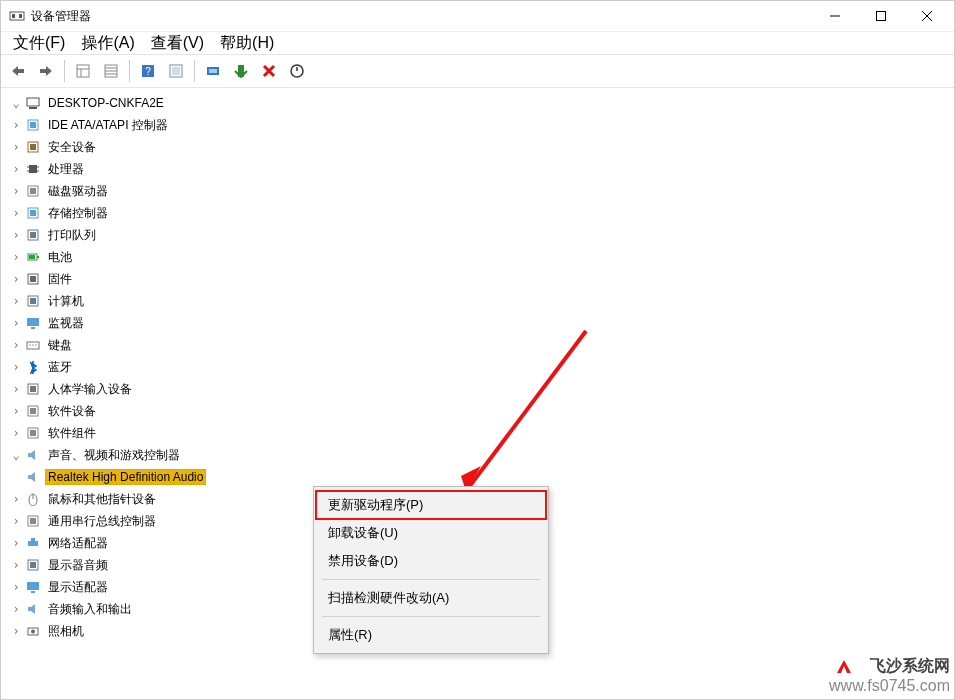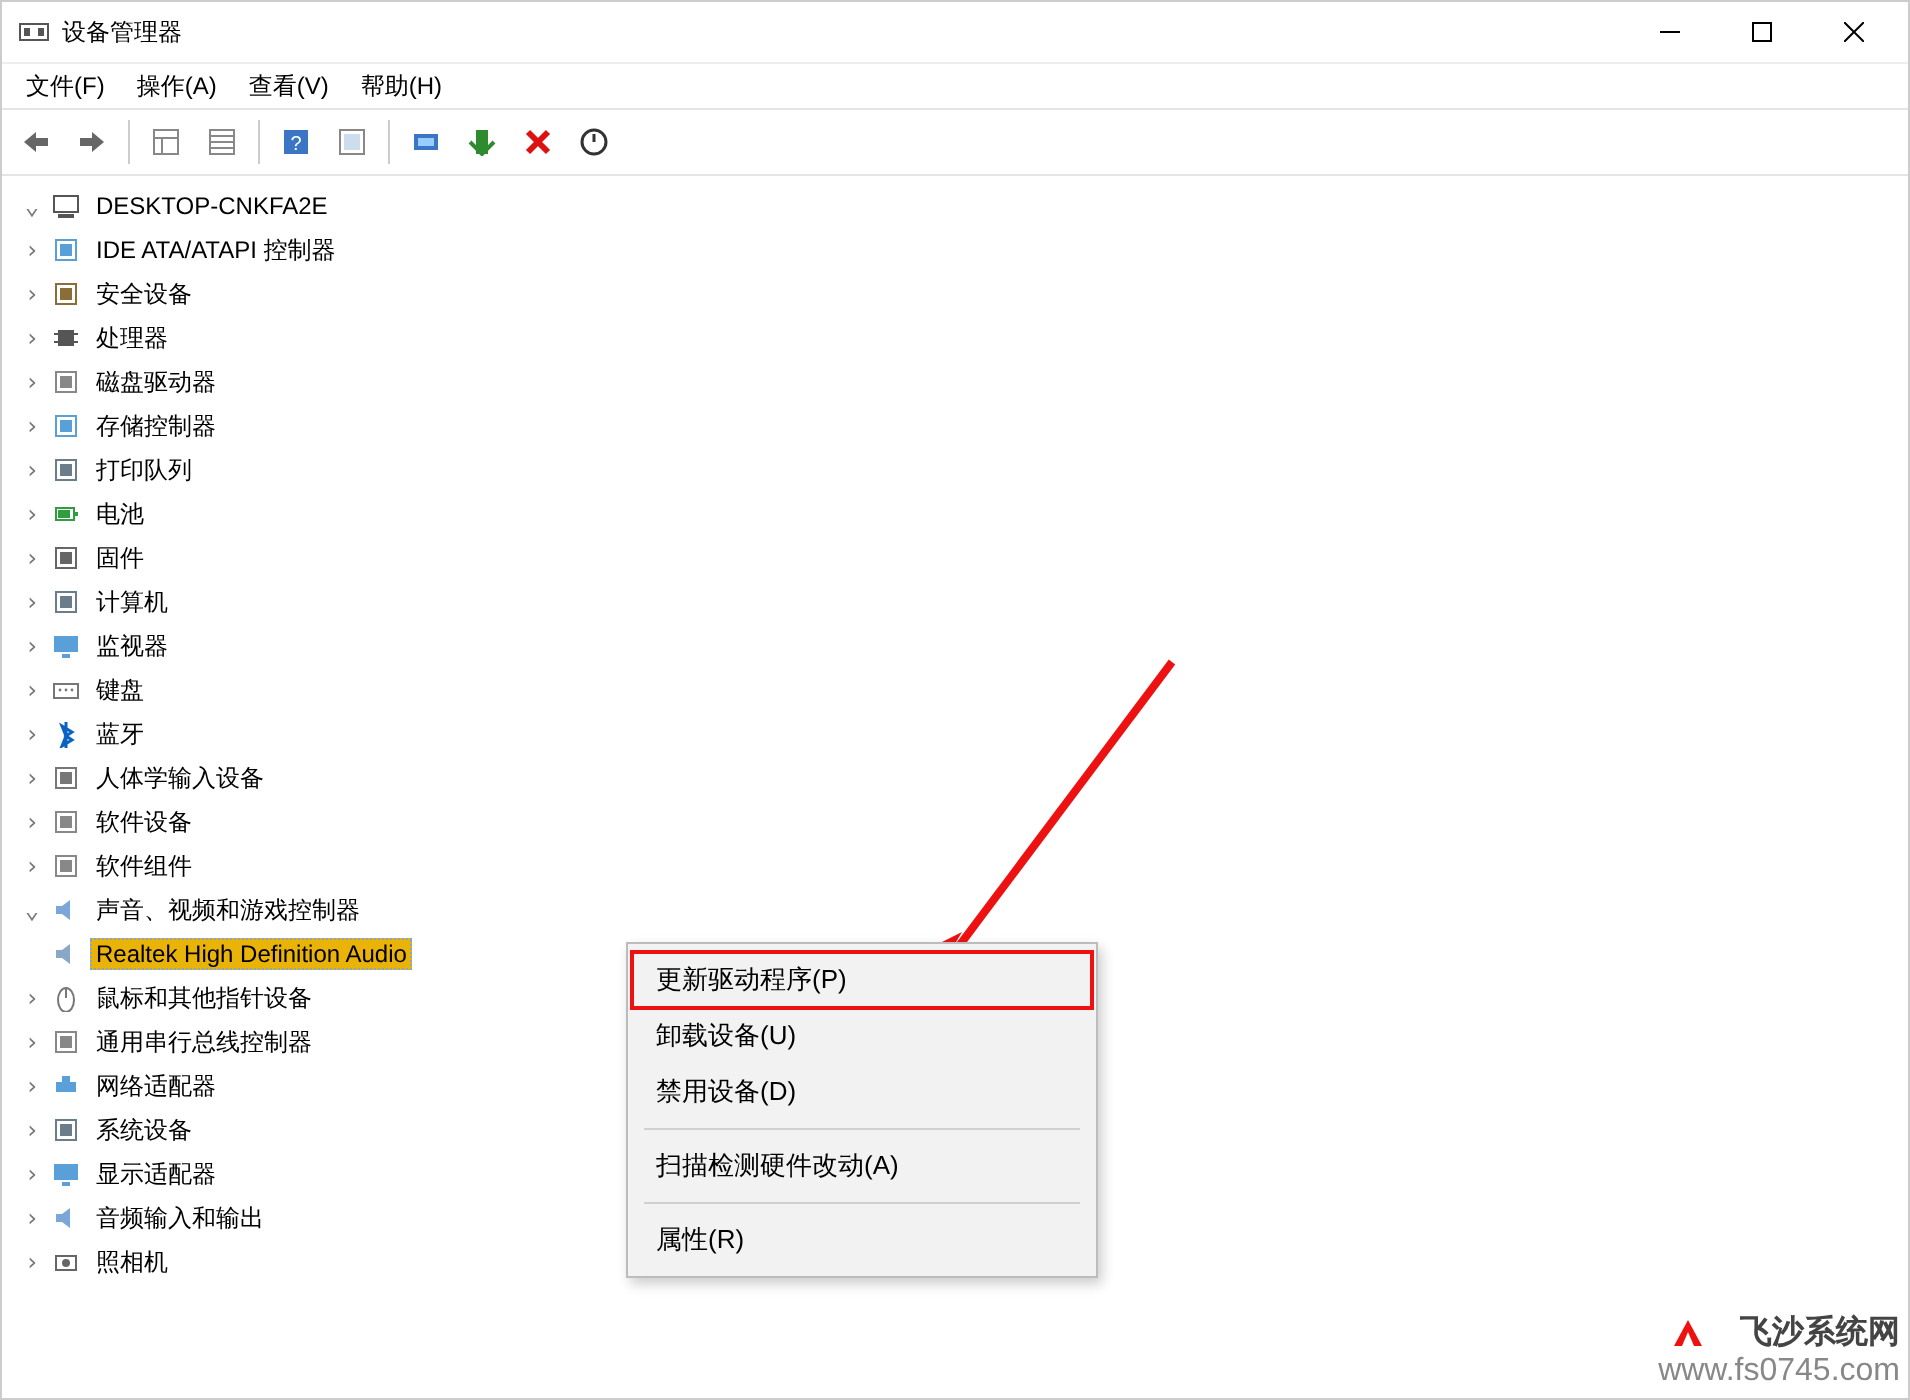--- a/index.html
+++ b/index.html
@@ -2,36 +2,36 @@
 <html><head>
 <meta charset="utf-8">
 <style>
 html,body{margin:0;padding:0;font-family:"Microsoft YaHei","Segoe UI",Tahoma,sans-serif;font-size:12px;background:#fff;color:#000;width:955px;height:700px;overflow:hidden;position:relative}
 .window{display:flex;flex-direction:column;height:700px;border:1px solid #ccc;box-sizing:border-box;position:relative}
 .titlebar{height:30px;display:flex;align-items:center;padding:0 4px 0 8px;border-bottom:1px solid #eee}
 .titlebar .ico{width:16px;height:16px;margin-right:6px;display:flex;align-items:center;justify-content:center}
 .titlebar .title{font-size:12px;flex:0 0 auto}
 .titlebar .spacer{flex:1}
 .winbtn{width:46px;height:30px;display:flex;align-items:center;justify-content:center;cursor:default}
-.menubar{height:22px;display:flex;align-items:center;padding:0 4px;font-size:12px}
+.menubar{height:22px;display:flex;align-items:center;padding:0 4px;font-size:16px}
 .menubar .mitem{padding:2px 8px;cursor:default}
 .toolbar{height:28px;display:flex;align-items:center;padding:2px 4px;border-top:1px solid #e5e5e5;border-bottom:1px solid #e5e5e5;gap:2px}
 .tbtn{width:24px;height:24px;display:flex;align-items:center;justify-content:center;border:1px solid transparent;cursor:default}
 .tsep{width:1px;height:22px;background:#ccc;margin:0 3px}
 .content{flex:1;overflow:auto;background:#fff;padding:4px 0 4px 8px;position:relative}
 .tree ul{list-style:none;margin:0;padding:0}
 .tree li{position:relative}
 .row{display:flex;align-items:center;height:22px;white-space:nowrap;cursor:default}
 .expander{width:14px;text-align:center;color:#777;font-size:12px;font-family:monospace;cursor:default}
 .expander.empty{visibility:hidden}
 .devico{width:16px;height:16px;margin:0 4px 0 2px;display:flex;align-items:center;justify-content:center;flex-shrink:0}
 .label{padding:1px 3px}
 .row.selected .label{background:#eab308;border:1px dotted #7aa7d8;padding:0 2px}
 .children{padding-left:20px}
-.ctxmenu{position:absolute;left:312px;top:470px;width:230px;background:#f2f2f2;border:1px solid #bcbcbc;box-shadow:2px 3px 6px rgba(0,0,0,.2);padding:4px 2px;font-size:13px;z-index:20}
+.ctxmenu{position:absolute;left:312px;top:485px;width:230px;background:#f2f2f2;border:1px solid #bcbcbc;box-shadow:2px 3px 6px rgba(0,0,0,.2);padding:4px 2px;font-size:13px;z-index:20}
 .ctxmenu .citem{padding:5px 12px;cursor:default}
 .ctxmenu .citem.bold{font-weight:normal}
 .ctxmenu .csep{height:1px;background:#d0d0d0;margin:4px 6px}
 .ctxmenu .citem.highlight{outline:2px solid #e11;outline-offset:-1px}
 .arrow-annot{position:absolute;left:450px;top:325px;width:140px;height:180px;z-index:15;pointer-events:none}
 .watermark{position:absolute;right:4px;bottom:4px;text-align:right;z-index:30}
 .watermark .wm1{font-size:16px;font-weight:bold;color:#444;display:flex;align-items:center;justify-content:flex-end;gap:17px}
 .watermark .wm2{font-size:16px;color:#888}
 svg{display:block}
 </style>
@@ -404,21 +404,21 @@
           </li>
           <li>
             <div class="row">
               <span class="expander">›</span>
               <span class="devico">
                 <svg width="14" height="14">
                   <rect x="2" y="2" width="10" height="10" fill="none" stroke="#6b7d8a"></rect>
                   <rect x="4" y="4" width="6" height="6" fill="#6b7d8a"></rect>
                 </svg>
               </span>
-              <span class="label">系统设备</span>
+              <span class="label">显示器音频</span>
             </div>
           </li>
           <li>
             <div class="row">
               <span class="expander">›</span>
               <span class="devico">
                 <svg width="14" height="14">
                   <rect x="1" y="2" width="12" height="8" fill="#5aa0d8"></rect>
                   <rect x="5" y="11" width="4" height="2" fill="#5aa0d8"></rect>
                 </svg>

